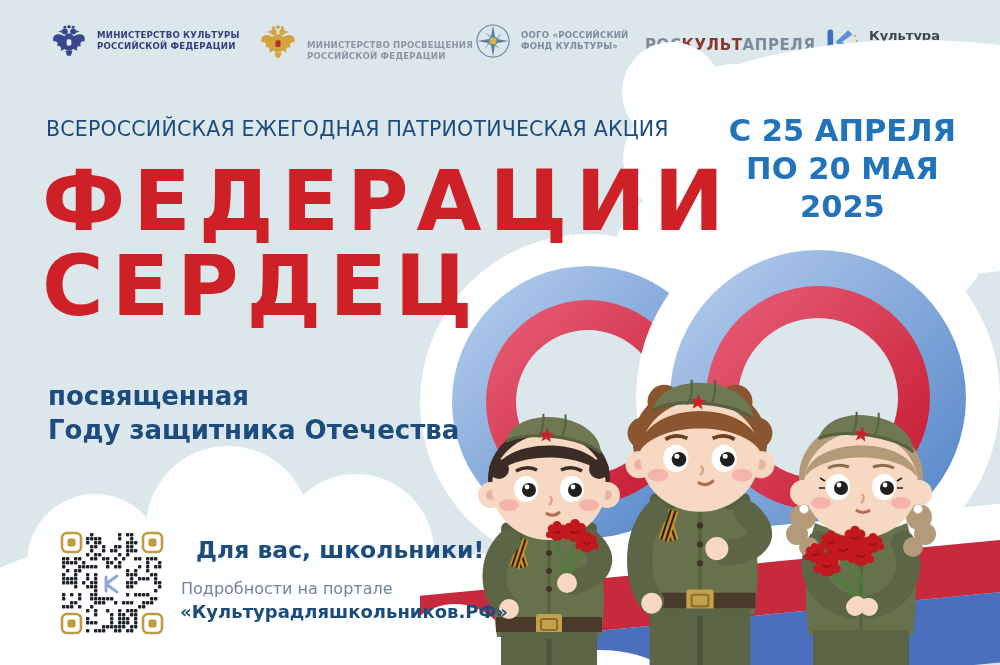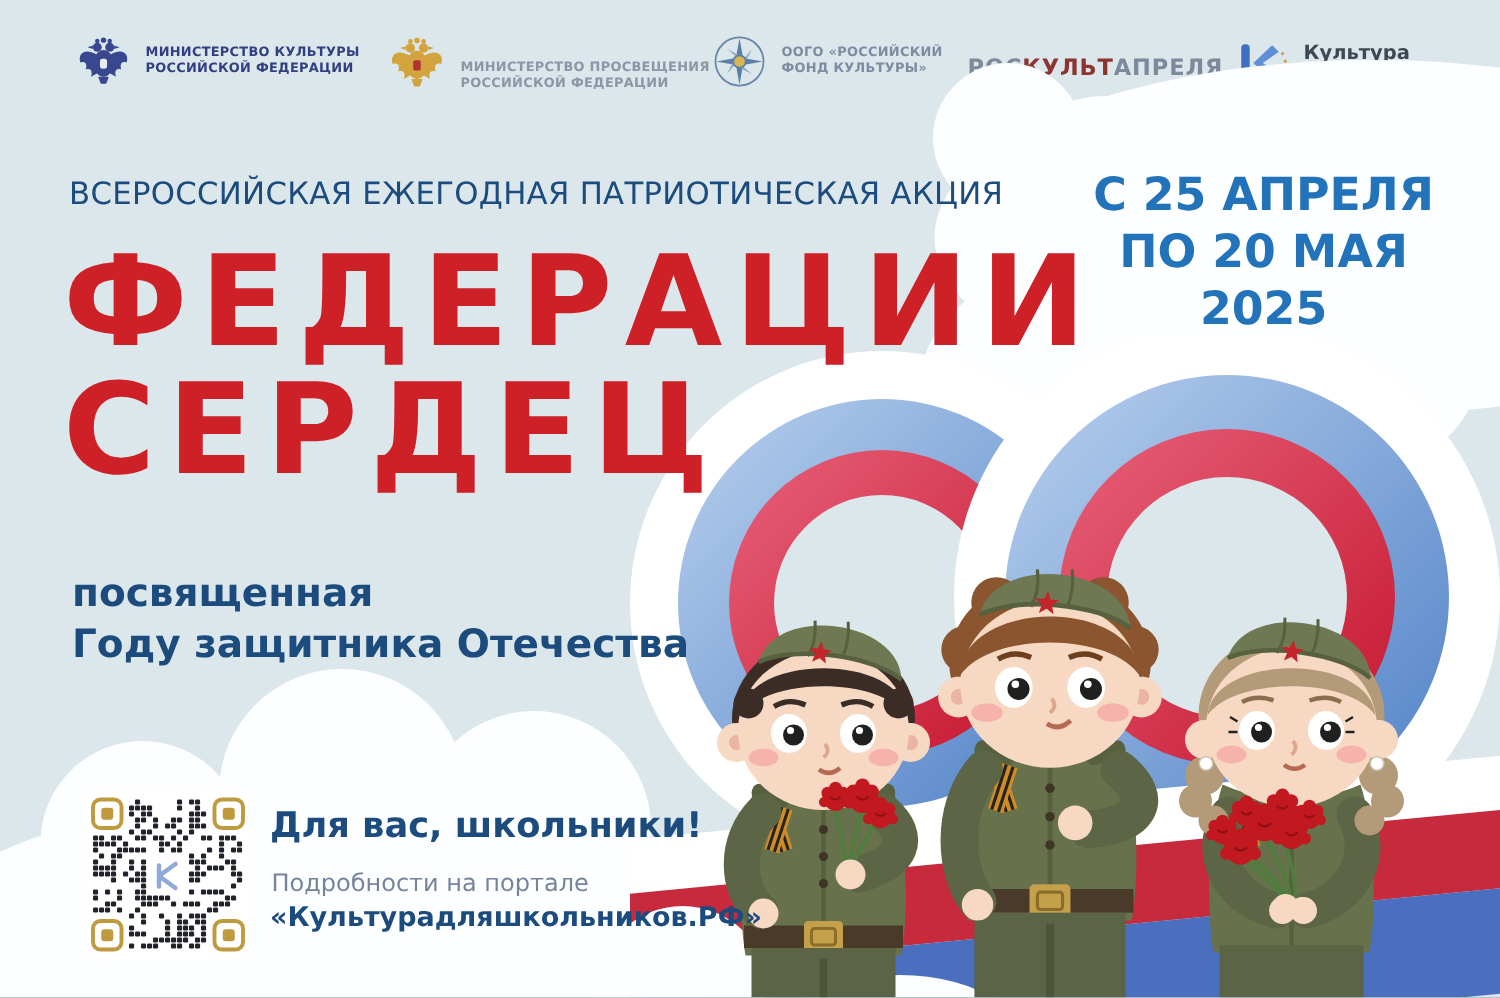--- a/index.html
+++ b/index.html
@@ -20,21 +20,21 @@
   .l5 .t1{color:#3e4855;font-size:13px;font-weight:bold;line-height:15px;}
   .l5 .t2{color:#3e4855;font-size:11px;line-height:14px;}
   
   .kicker{left:46px;top:117px;font-size:20.5px;font-weight:normal;color:#1c4b7d;letter-spacing:.2px;}
   .title{left:42px;color:#cd2027;font-weight:bold;font-size:84px;line-height:90px;letter-spacing:8px;}
   .title1{top:156px;} .title2{top:241px;}
   .dates{right:44px;top:112px;text-align:center;font-weight:bold;font-size:30.5px;line-height:38px;color:#2273b9;}
   .dedication{left:48px;top:379px;font-weight:bold;font-size:26px;line-height:34px;color:#1c4b7d;}
   
   .qr{left:56px;top:527px;width:112px;height:112px;}
-  .cta{left:180px;top:536px;font-size:23.5px;font-weight:bold;color:#1c4b7d;}
+  .cta{left:196px;top:536px;font-size:23.5px;font-weight:bold;color:#1c4b7d;}
   .note{left:181px;top:579px;font-size:16px;color:#75849b;}
   .portal{left:180px;top:601px;font-size:18px;font-weight:bold;color:#1c4b7d;}
   .z1{z-index:1;} .z3{z-index:3;} .z5{z-index:5;}
 </style>
 </head>
 <body>
 
 <div class="poster">
 
   <svg class="abs z1" style="left:0;top:0" width="1000" height="665" viewBox="0 0 1000 665">

